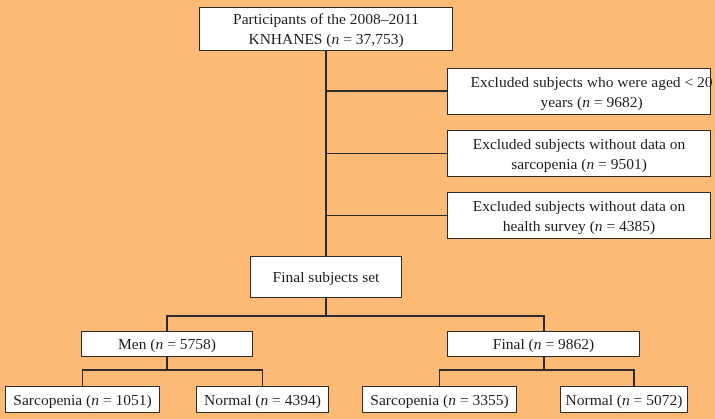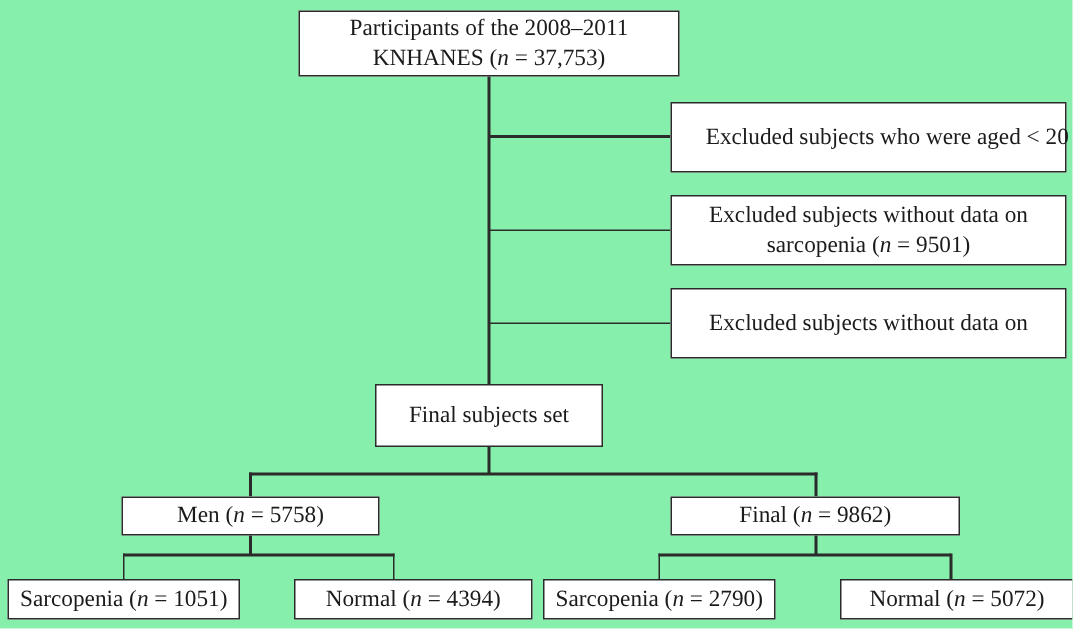--- a/index.html
+++ b/index.html
@@ -4,21 +4,21 @@
 <style>
   html, body {
     margin: 0;
     padding: 0;
     background: #ffffff;
   }
   .canvas {
     position: relative;
     width: 715px;
     height: 419px;
-    background: #86efac;
+    background: #fdba74;
     font-family: "Liberation Serif", "DejaVu Serif", serif;
     color: #1b1b1b;
     overflow: hidden;
   }
   .box {
     position: absolute;
     box-sizing: border-box;
     border: 1.6px solid #2b2b2b;
     background: #ffffff;
     display: flex;
@@ -63,52 +63,54 @@
   <div class="vline" style="left:438.7px; top:369.2px; height:17px;"></div>
   <div class="vline" style="left:633.2px; top:369.2px; height:17px;"></div>
 
   <div class="box" style="left:199px; top:7px; width:254px; height:44px;">
     <div><span>Participants of the 2008–2011</span></div>
     <div><span>KNHANES (</span><span class="it">n</span><span> = 37,753)</span></div>
   </div>
 
   <div class="box" style="left:447px; top:68px; width:264px; height:47px;padding-left:25px;">
     <div><span>Excluded subjects who were aged &lt; 20</span></div>
+    <div><span>years (</span><span class="it">n</span><span> = 9682)</span></div>
   </div>
 
   <div class="box" style="left:447px; top:130px; width:264px; height:47px;">
     <div><span>Excluded subjects without data on</span></div>
     <div><span>sarcopenia (</span><span class="it">n</span><span> = 9501)</span></div>
   </div>
 
   <div class="box" style="left:447px; top:192px; width:264px; height:47px;">
     <div><span>Excluded subjects without data on</span></div>
+    <div><span>health survey (</span><span class="it">n</span><span> = 4385)</span></div>
   </div>
 
   <div class="box" style="left:250px; top:256px; width:152px; height:42px;">
     <div><span>Final subjects set</span></div>
   </div>
 
   <div class="box" style="left:81px; top:331px; width:172px; height:26px;">
     <div><span>Men (</span><span class="it">n</span><span> = 5758)</span></div>
   </div>
 
   <div class="box" style="left:447px; top:331px; width:193px; height:26px;">
     <div><span>Final (</span><span class="it">n</span><span> = 9862)</span></div>
   </div>
 
   <div class="box" style="left:5px; top:386px; width:155px; height:27px;">
     <div><span>Sarcopenia (</span><span class="it">n</span><span> = 1051)</span></div>
   </div>
 
-  <div class="box" style="left:196px; top:386px; width:159px; height:27px;">
+  <div class="box" style="left:196px; top:386px; width:133px; height:27px;">
     <div><span>Normal (</span><span class="it">n</span><span> = 4394)</span></div>
   </div>
 
   <div class="box" style="left:362px; top:386px; width:155px; height:27px;">
-    <div><span>Sarcopenia (</span><span class="it">n</span><span> = 2790)</span></div>
+    <div><span>Sarcopenia (</span><span class="it">n</span><span> = 3355)</span></div>
   </div>
 
-  <div class="box" style="left:560px; top:386px; width:156px; height:27px;">
+  <div class="box" style="left:560px; top:386px; width:128px; height:27px;">
     <div><span>Normal (</span><span class="it">n</span><span> = 5072)</span></div>
   </div>
 
 </div>
 
 </body></html>

